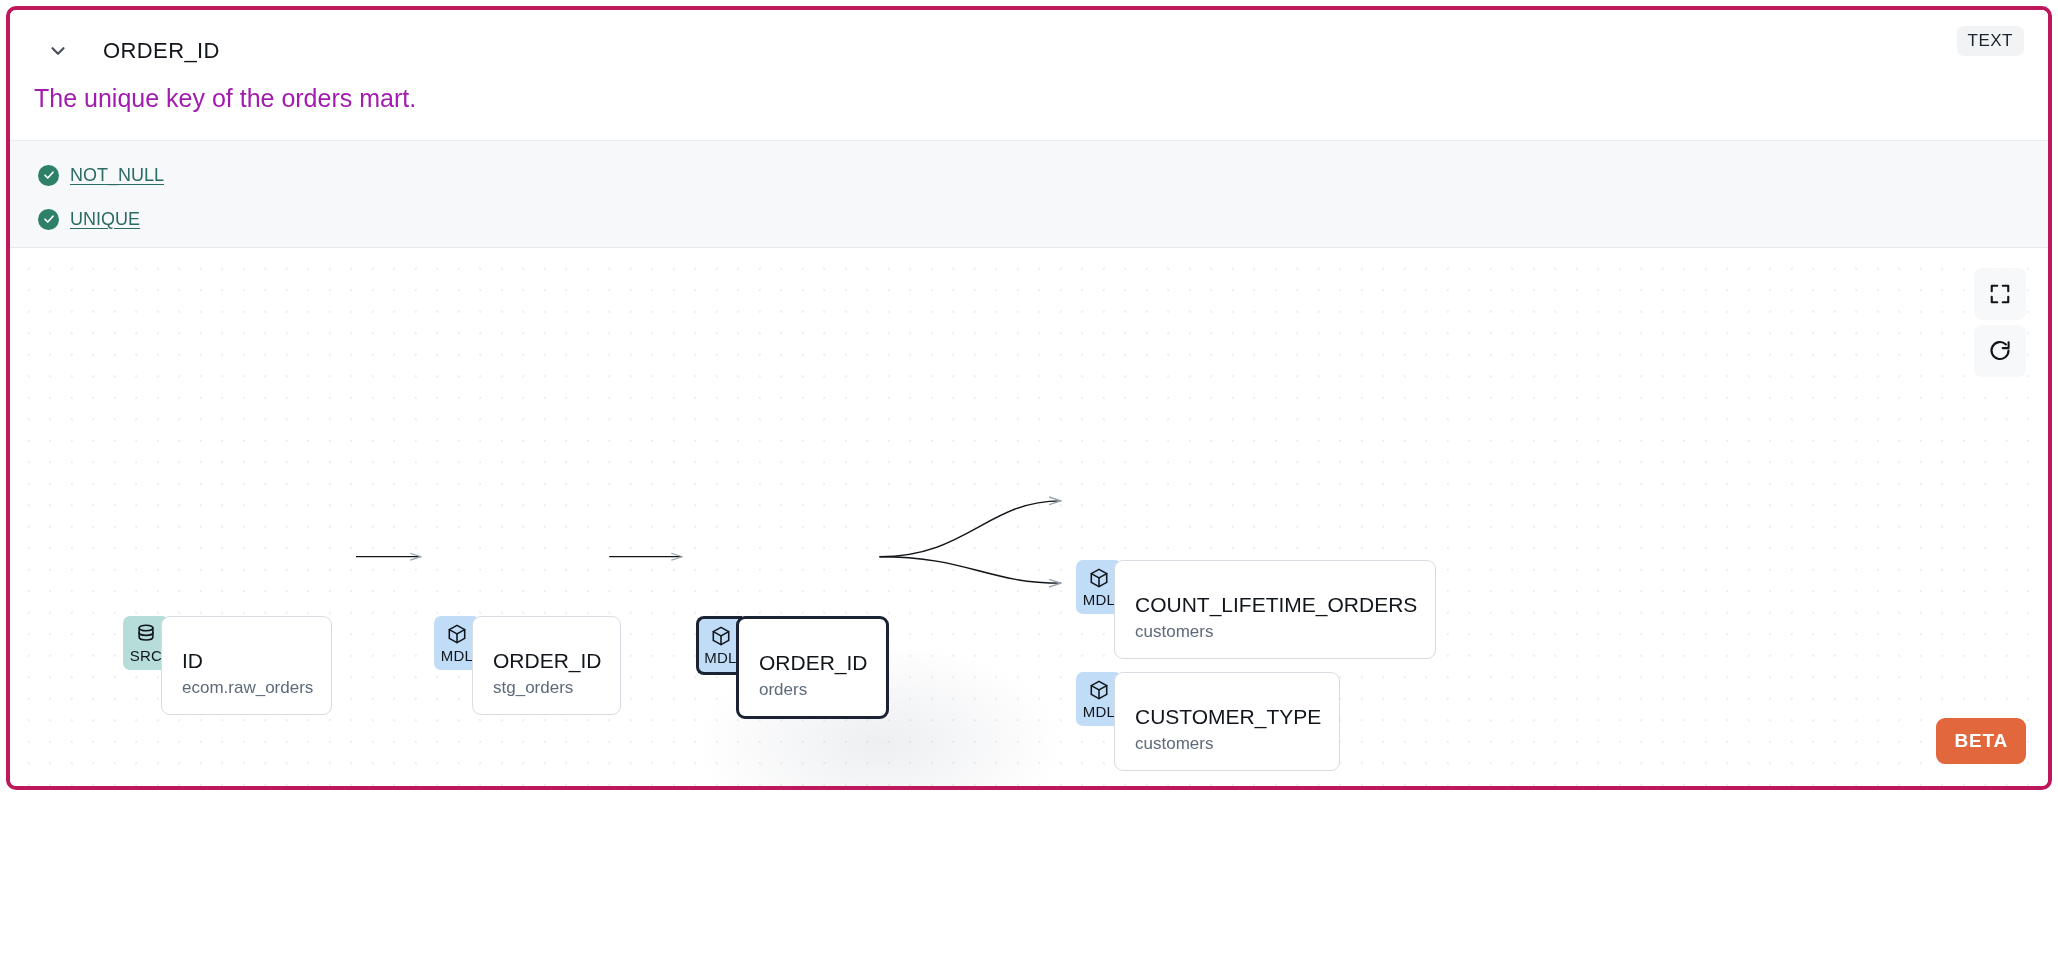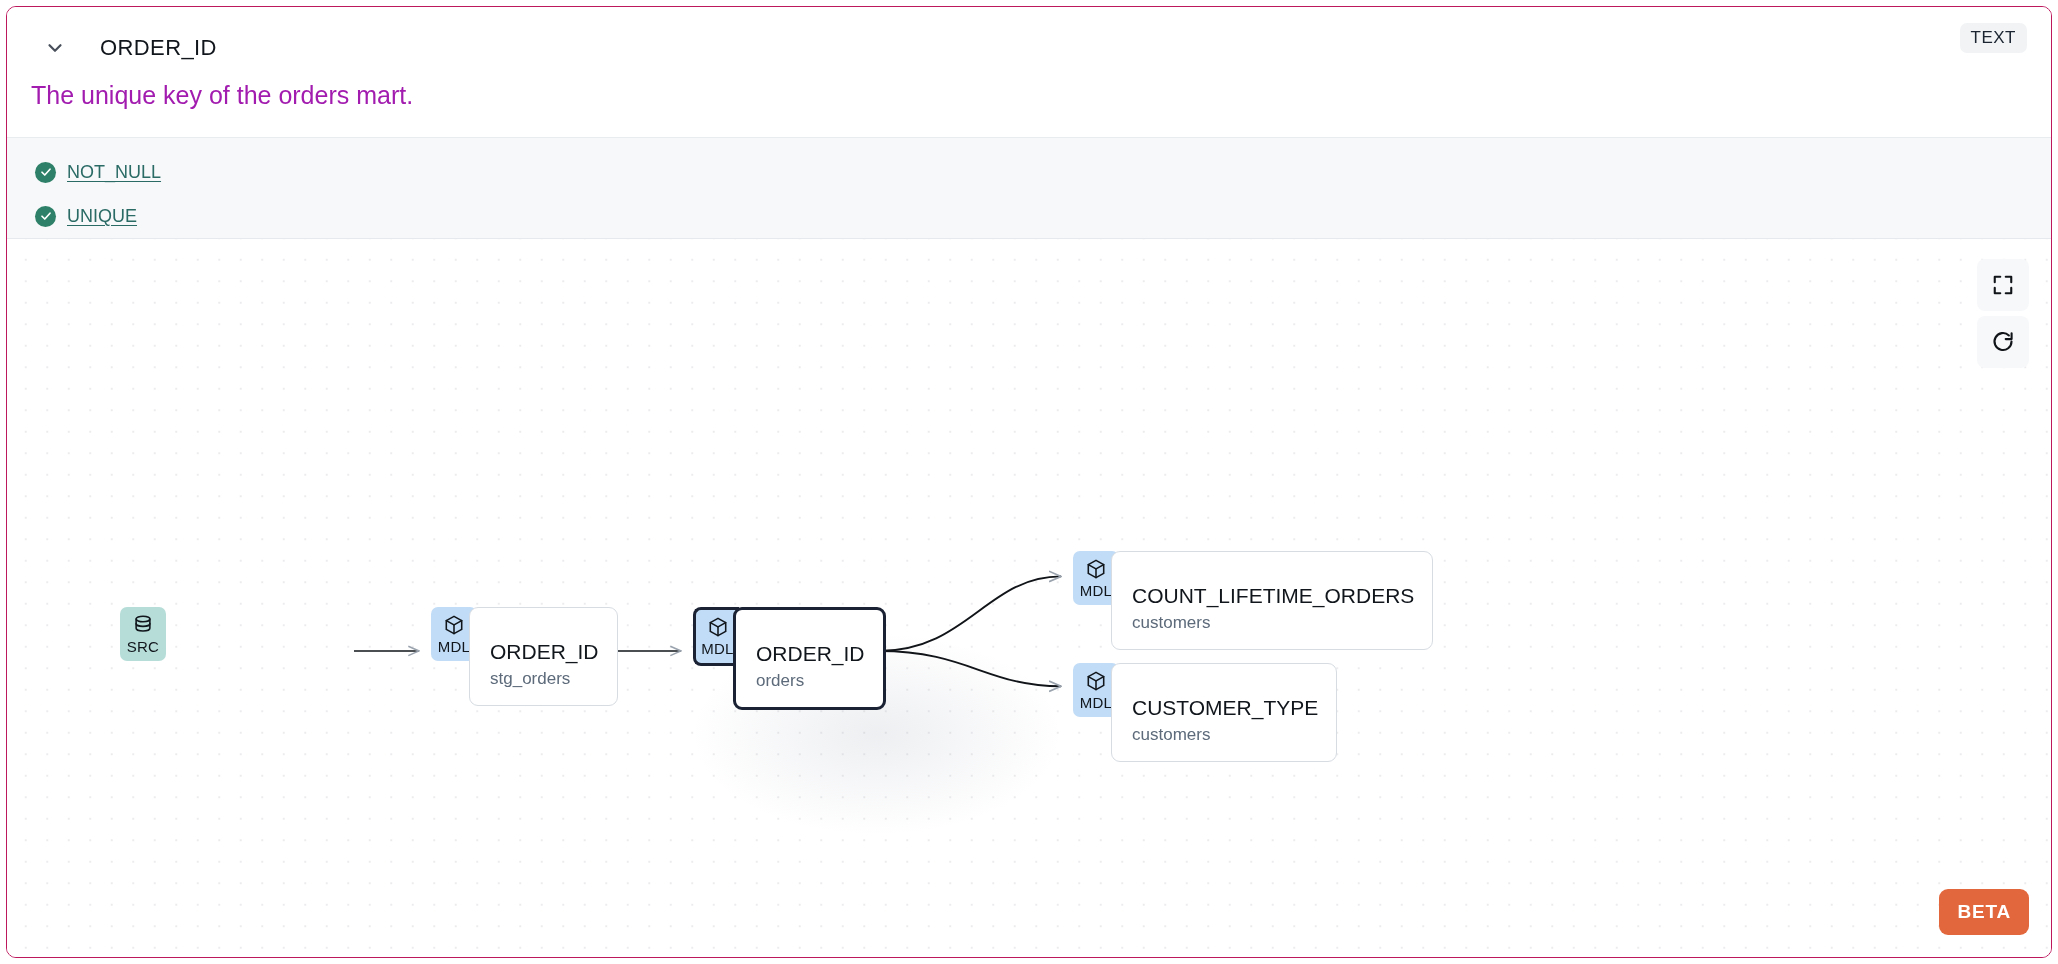--- a/index.html
+++ b/index.html
@@ -11,23 +11,23 @@
     font-family: "Liberation Sans", sans-serif;
     overflow: hidden;
   }
 
   
   .card {
     position: absolute;
     left: 6px;
     top: 6px;
     width: 2046px;
-    height: 952px;
+    height: 784px;
     background: #ffffff;
-    border: 1px solid #be185d;
+    border: 4px solid #be185d;
     border-radius: 10px;
     overflow: hidden;
     display: flex;
     flex-direction: column;
   }
 
   
   .header {
     position: relative;
     height: 130px;
@@ -86,21 +86,21 @@
     color: #a21caf;
     white-space: nowrap;
   }
 
   
   .tests {
     flex: 0 0 89px;
     background: #f7f8f9;
     border-top: 1px solid #e9ecef;
     border-bottom: 1px solid #e6e9ed;
-    padding: 12px 0 0 28px;
+    padding: 12px 0 6px 28px;
   }
 
   .test-row {
     display: flex;
     align-items: center;
     gap: 11px;
     height: 44px;
   }
 
   .check-icon {
@@ -326,20 +326,24 @@
 
     <div class="node" id="node-src">
       <div class="node-badge src">
         <svg width="22" height="22" viewBox="0 0 24 24" fill="none" stroke="#11161c" stroke-width="1.7" stroke-linecap="round" stroke-linejoin="round">
           <ellipse cx="12" cy="5.5" rx="7.5" ry="3"></ellipse>
           <path d="M4.5 5.5 v5 c0 1.66 3.36 3 7.5 3 s7.5-1.34 7.5-3 v-5"></path>
           <path d="M4.5 10.5 v5 c0 1.66 3.36 3 7.5 3 s7.5-1.34 7.5-3 v-5"></path>
         </svg>
         <span>SRC</span>
       </div>
+      <div class="node-body">
+        <div class="node-name">ID</div>
+        <div class="node-sub">ecom.raw_orders</div>
+      </div>
     </div>
 
     <div class="node" id="node-stg">
       <div class="node-badge mdl">
         <svg width="22" height="22" viewBox="0 0 24 24" fill="none" stroke="#11161c" stroke-width="1.7" stroke-linecap="round" stroke-linejoin="round">
           <path d="M12 2.6 L20.4 7.2 V16.8 L12 21.4 L3.6 16.8 V7.2 Z"></path>
           <path d="M3.6 7.2 L12 11.9 L20.4 7.2"></path>
           <path d="M12 11.9 V21.4"></path>
         </svg>
         <span>MDL</span>

